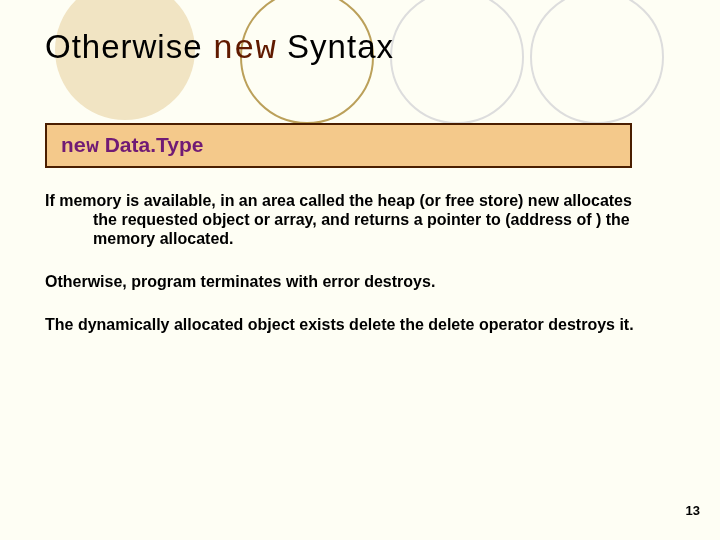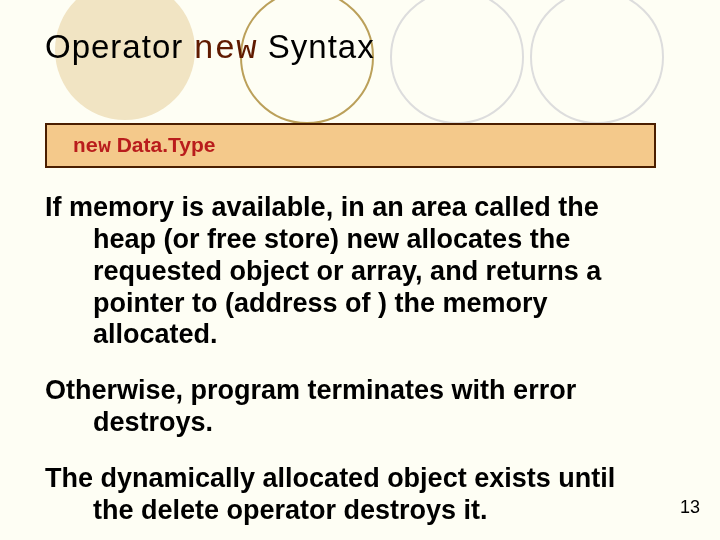--- a/index.html
+++ b/index.html
@@ -6,50 +6,50 @@
   body{width:720px;height:540px;background:#fefef4;font-family:Arial,Helvetica,sans-serif;color:#000;position:relative;overflow:hidden}
   .deco{position:absolute;border-radius:50%;z-index:0}
   .circle-solid-tan{width:140px;height:140px;background:#f1e4c3;top:-20px;left:55px}
   .circle-ring{background:transparent;border:2px solid}
   .r1{width:130px;height:130px;top:-10px;left:240px;border-color:#bba05a}
   .r2{width:130px;height:130px;top:-10px;left:390px;border-color:#ddd}
   .r3{width:130px;height:130px;top:-10px;left:530px;border-color:#ddd}
   .slide{position:relative;z-index:1;padding:28px 22px 0 45px}
   .title{font-size:33px;font-weight:400;letter-spacing:1px;margin:0 0 55px 0;color:#000}
   .title .kw{font-family:'Courier New',Courier,monospace;font-size:34px;color:#601a00}
-  .syntax-box{background:#f4c98b;border:2px solid #4a1e00;width:555px;padding:8px 26px;margin-bottom:18px;font-size:21px;font-weight:bold;color:#b91c1c}
+  .syntax-box{background:#f4c98b;border:2px solid #4a1e00;width:555px;padding:8px 14px;margin-bottom:18px;font-size:21px;font-weight:bold;color:#701a75}
   .syntax-box .kw{font-family:'Courier New',Courier,monospace;font-size:21px;font-weight:bold}
-  .body-p{font-size:27px;font-weight:bold;margin:24px 50px 0 0;padding-left:0px;line-height:1.18}
+  .body-p{font-size:16px;font-weight:bold;margin:24px 50px 0 0;padding-left:0px;line-height:1.18}
   .body-p .ind{display:block;padding-left:48px;text-indent:-48px}
-  .pagenum{position:absolute;bottom:22px;right:20px;font-size:18px;font-weight:normal}
+  .pagenum{position:absolute;bottom:22px;right:20px;font-size:13px;font-weight:bold}
 </style>
 </head>
 <body>
 
 <div class="deco circle-solid-tan"></div>
 <div class="deco circle-ring r1"></div>
 <div class="deco circle-ring r2"></div>
 <div class="deco circle-ring r3"></div>
 
 <div class="slide">
   <h1 class="title">
-    <span>Operator </span><span class="kw">new</span><span> Syntax</span>
+    <span>Otherwise </span><span class="kw">new</span><span> Syntax</span>
   </h1>
 
   <div class="syntax-box">
     <span class="kw">new</span><span>  Data.Type</span>
   </div>
 
 
   <p class="body-p">
     <span class="ind"><span>If memory is available, in an area called the heap (or </span><span>free store) new allocates the requested object or array, and returns a pointer to (address of ) the memory allocated.</span></span>
   </p>
 
   <p class="body-p">
     <span class="ind"><span>Otherwise, program terminates with error destroys.</span><span></span></span>
   </p>
 
   <p class="body-p">
-    <span class="ind"><span>The dynamically allocated object exists until the </span><span>delete operator destroys it.</span></span>
+    <span class="ind"><span>The dynamically allocated object exists delete the </span><span>delete operator destroys it.</span></span>
   </p>
 </div>
 
 <div class="pagenum">13</div>
 
 </body></html>

